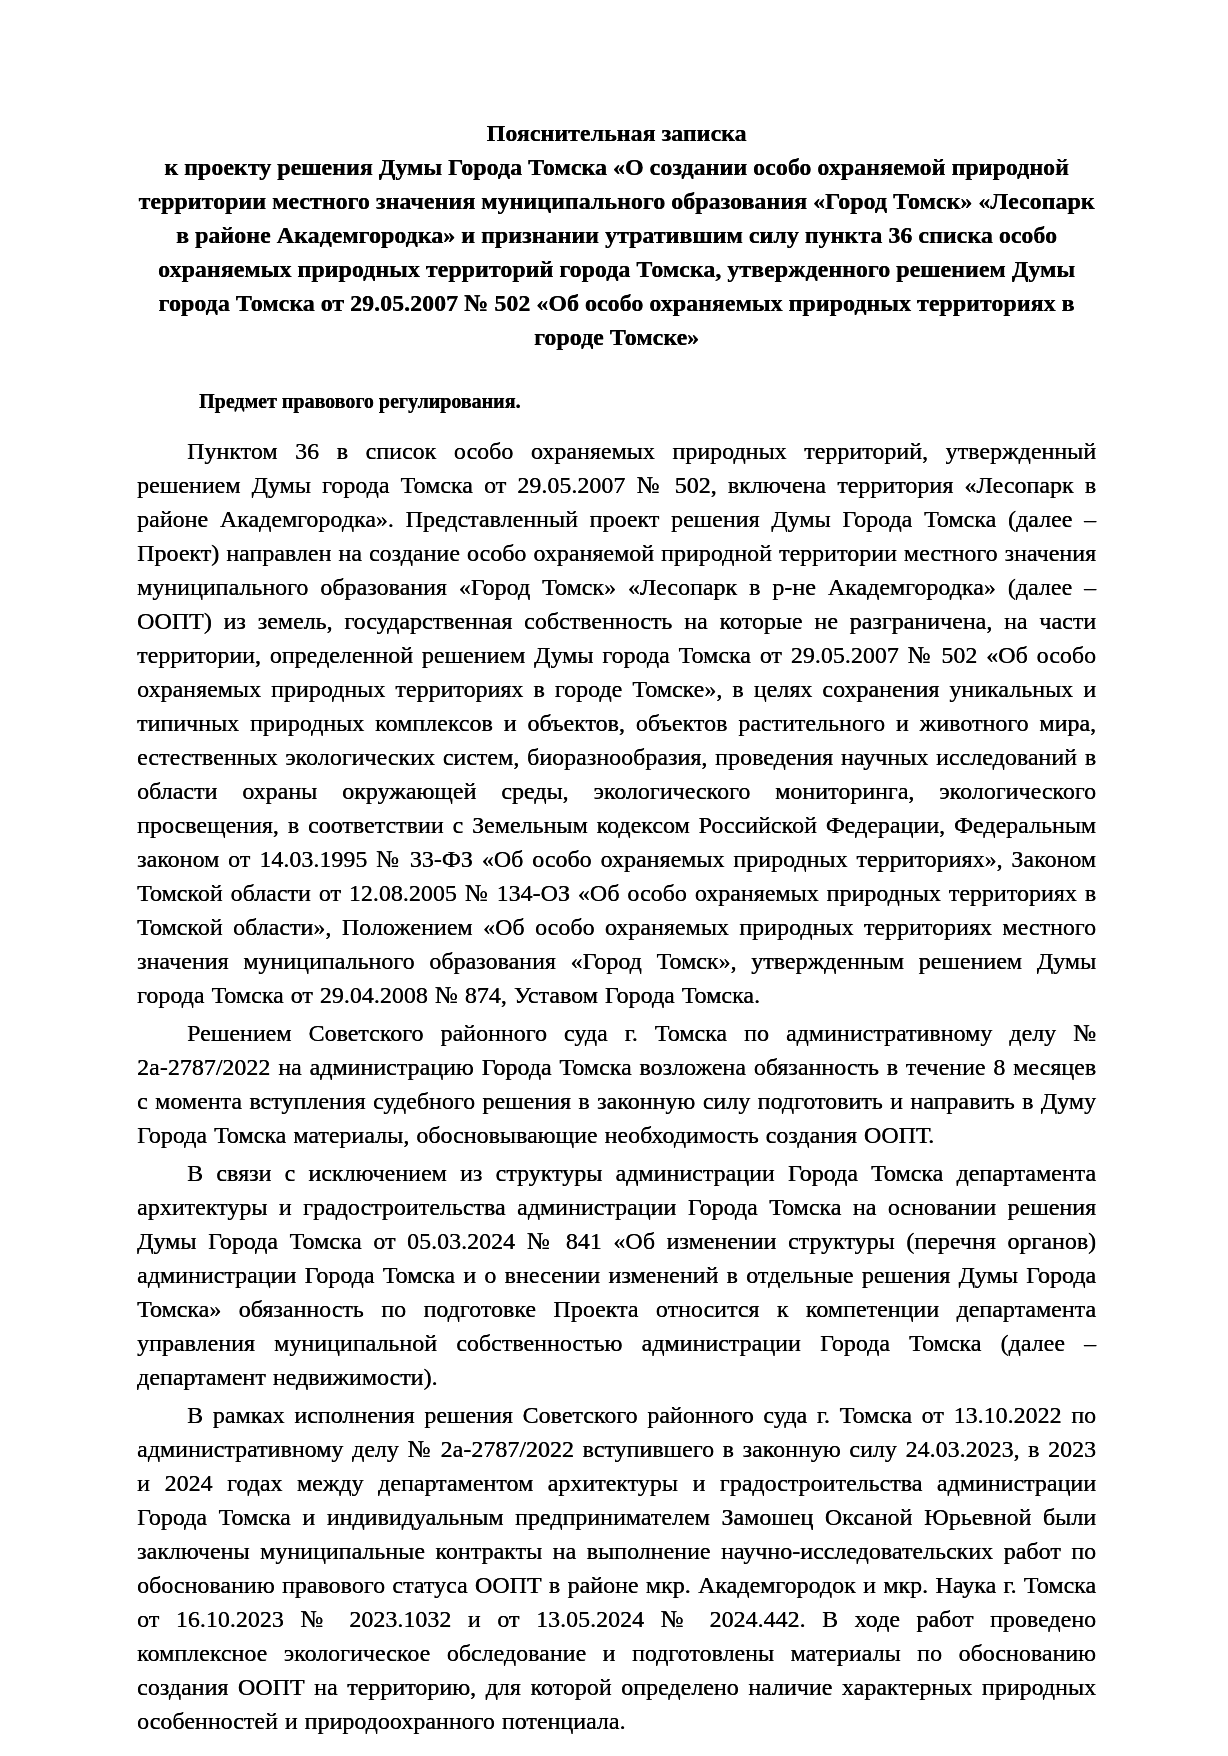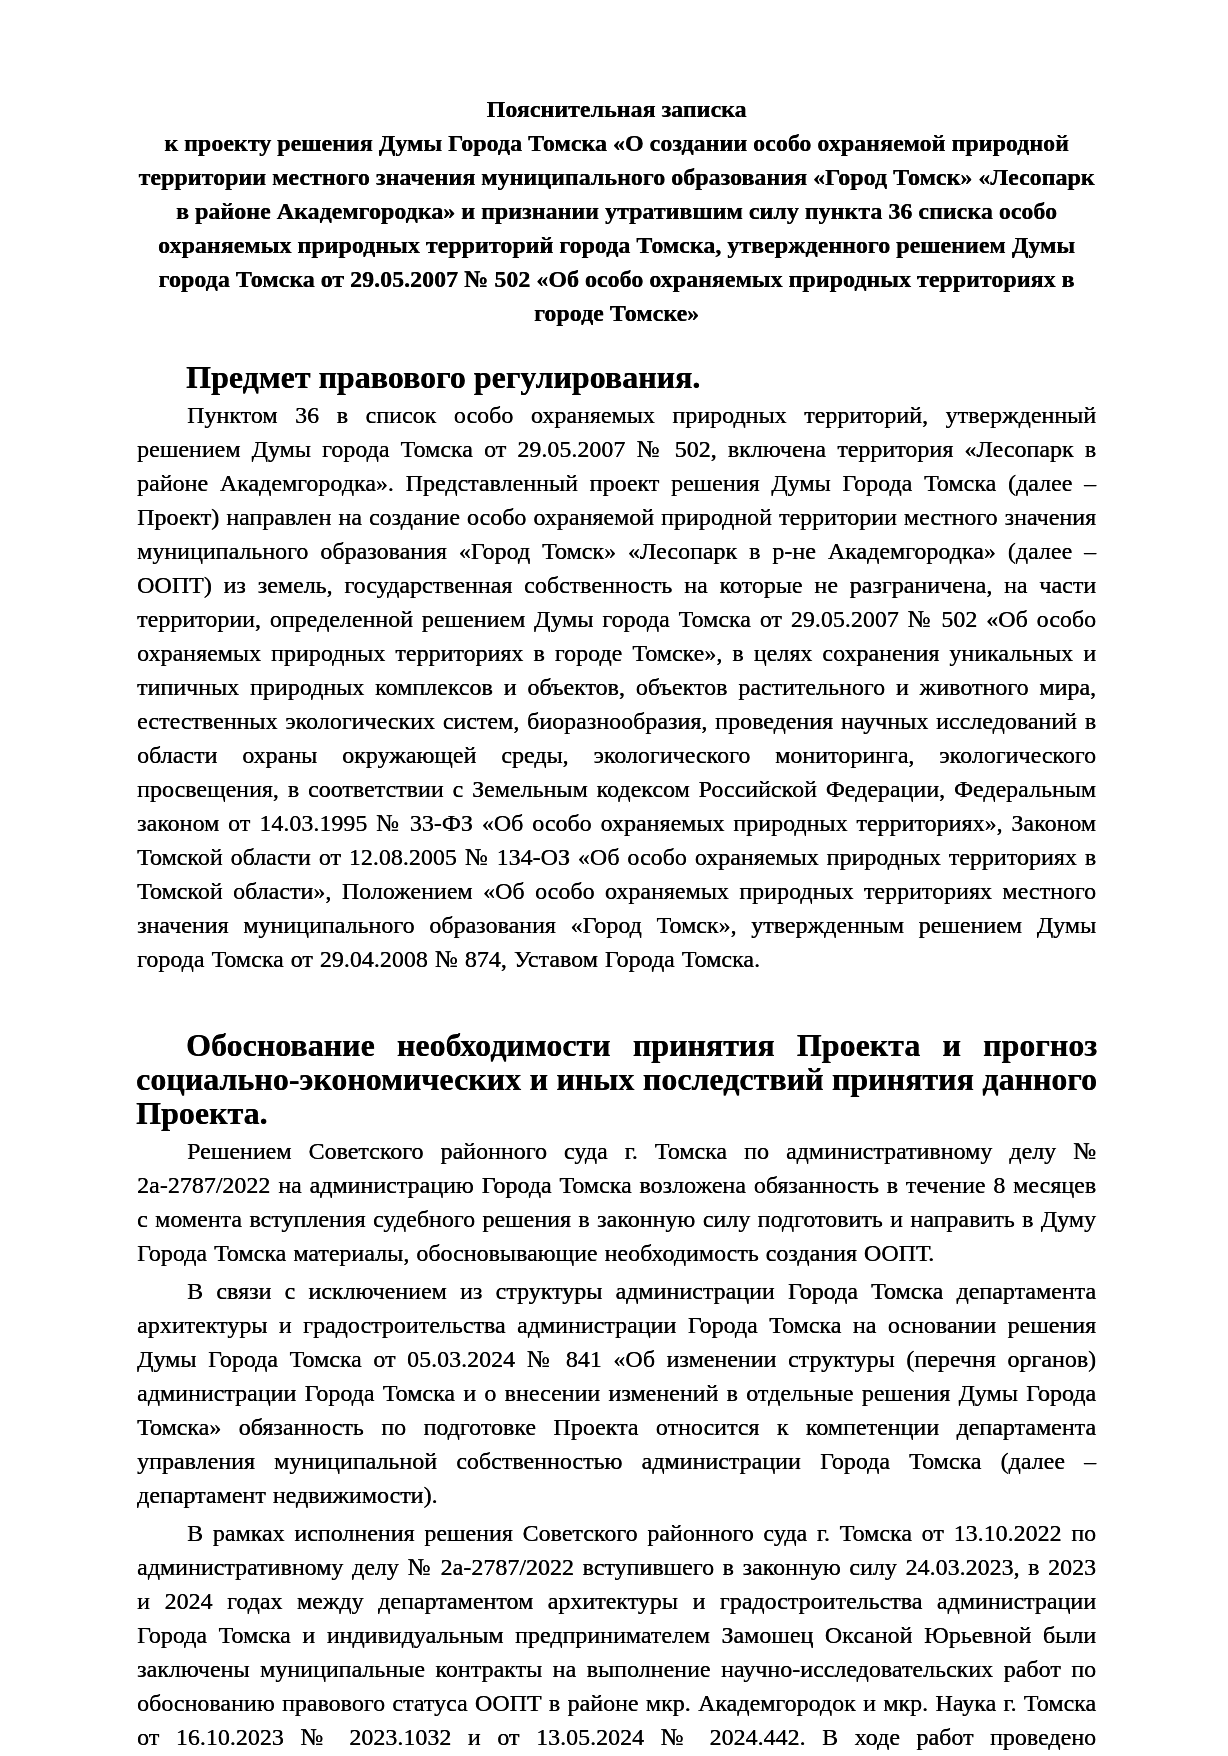--- a/index.html
+++ b/index.html
@@ -17,45 +17,45 @@
     -webkit-font-smoothing: antialiased;
   }
   .page {
     position: absolute;
     top: 0;
     left: 0;
     width: 1228px;
     height: 1756px;
     background: #ffffff;
     box-sizing: border-box;
-    padding: 92px 128px 60px 133px; 
+    padding: 116px 128px 60px 133px; 
     overflow: hidden;
   }
   .doc {
     font-size: 24px;
     line-height: 34px;
     text-shadow: 0.3px 0 0 currentColor; 
   }
   .title {
     font-weight: 700;
     text-align: center;
     margin: 0 0 30px 0;
     font-size: 24px;
     line-height: 34px;
   }
   .title .title-line {
     display: block;
   }
   .section-heading {
     font-weight: 700;
-    font-size: 32px;
+    font-size: 20px;
     line-height: 34px;
     text-align: justify;
     text-indent: 50px;
-    margin: 3px;
+    margin: 16px;
   }
   .section-heading.gap-above {
     margin-top: 52px;
   }
   .para {
     margin: 4px;
     text-align: justify;
     text-indent: 50px;
     word-spacing: 1px;
   }
@@ -68,21 +68,20 @@
 
     <h1 class="title">
       <span class="title-line">Пояснительная записка</span>
       <span class="title-line">к проекту решения Думы Города Томска «О создании особо охраняемой природной территории местного значения муниципального образования «Город Томск» «Лесопарк в районе Академгородка» и признании утратившим силу пункта 36 списка особо охраняемых природных территорий города Томска, утвержденного решением Думы города Томска от 29.05.2007 № 502 «Об особо охраняемых природных территориях в городе Томске»</span>
     </h1>
 
     <h2 class="section-heading">Предмет правового регулирования.</h2>
 
     <p class="para">Пунктом 36 в список особо охраняемых природных территорий, утвержденный решением Думы города Томска от 29.05.2007 № 502, включена территория «Лесопарк в районе Академгородка». Представленный проект решения Думы Города Томска (далее – Проект) направлен на создание особо охраняемой природной территории местного значения муниципального образования «Город Томск» «Лесопарк в р-не Академгородка» (далее – ООПТ) из земель, государственная собственность на которые не разграничена, на части территории, определенной решением Думы города Томска от 29.05.2007 № 502 «Об особо охраняемых природных территориях в городе Томске», в целях сохранения уникальных и типичных природных комплексов и объектов, объектов растительного и животного мира, естественных экологических систем, биоразнообразия, проведения научных исследований в области охраны окружающей среды, экологического мониторинга, экологического просвещения, в соответствии с Земельным кодексом Российской Федерации, Федеральным законом от 14.03.1995 № 33-ФЗ «Об особо охраняемых природных территориях», Законом Томской области от 12.08.2005 № 134-ОЗ «Об особо охраняемых природных территориях в Томской области», Положением «Об особо охраняемых природных территориях местного значения муниципального образования «Город Томск», утвержденным решением Думы города Томска от 29.04.2008 № 874, Уставом Города Томска.</p>
 
-    <h2 class="section-heading gap-above">Обоснование необходимости принятия Проекта и прогноз социально-экономических и иных последствий принятия данного Проекта.</h2>
 
     <p class="para">Решением Советского районного суда г. Томска по административному делу № 2а-2787/2022 на администрацию Города Томска возложена обязанность в течение 8 месяцев с момента вступления судебного решения в законную силу подготовить и направить в Думу Города Томска материалы, обосновывающие необходимость создания ООПТ.</p>
 
     <p class="para">В связи с исключением из структуры администрации Города Томска департамента архитектуры и градостроительства администрации Города Томска на основании решения Думы Города Томска от 05.03.2024 № 841 «Об изменении структуры (перечня органов) администрации Города Томска и о внесении изменений в отдельные решения Думы Города Томска» обязанность по подготовке Проекта относится к компетенции департамента управления муниципальной собственностью администрации Города Томска (далее – департамент недвижимости).</p>
 
     <p class="para">В рамках исполнения решения Советского районного суда г. Томска от 13.10.2022 по административному делу № 2а-2787/2022 вступившего в законную силу 24.03.2023, в 2023 и 2024 годах между департаментом архитектуры и градостроительства администрации Города Томска и индивидуальным предпринимателем Замошец Оксаной Юрьевной были заключены муниципальные контракты на выполнение научно-исследовательских работ по обоснованию правового статуса ООПТ в районе мкр. Академгородок и мкр. Наука г. Томска от 16.10.2023 № 2023.1032 и от 13.05.2024 № 2024.442. В ходе работ проведено комплексное экологическое обследование и подготовлены материалы по обоснованию создания ООПТ на территорию, для которой определено наличие характерных природных особенностей и природоохранного потенциала.</p>
 
   </div>
 </div>
 

